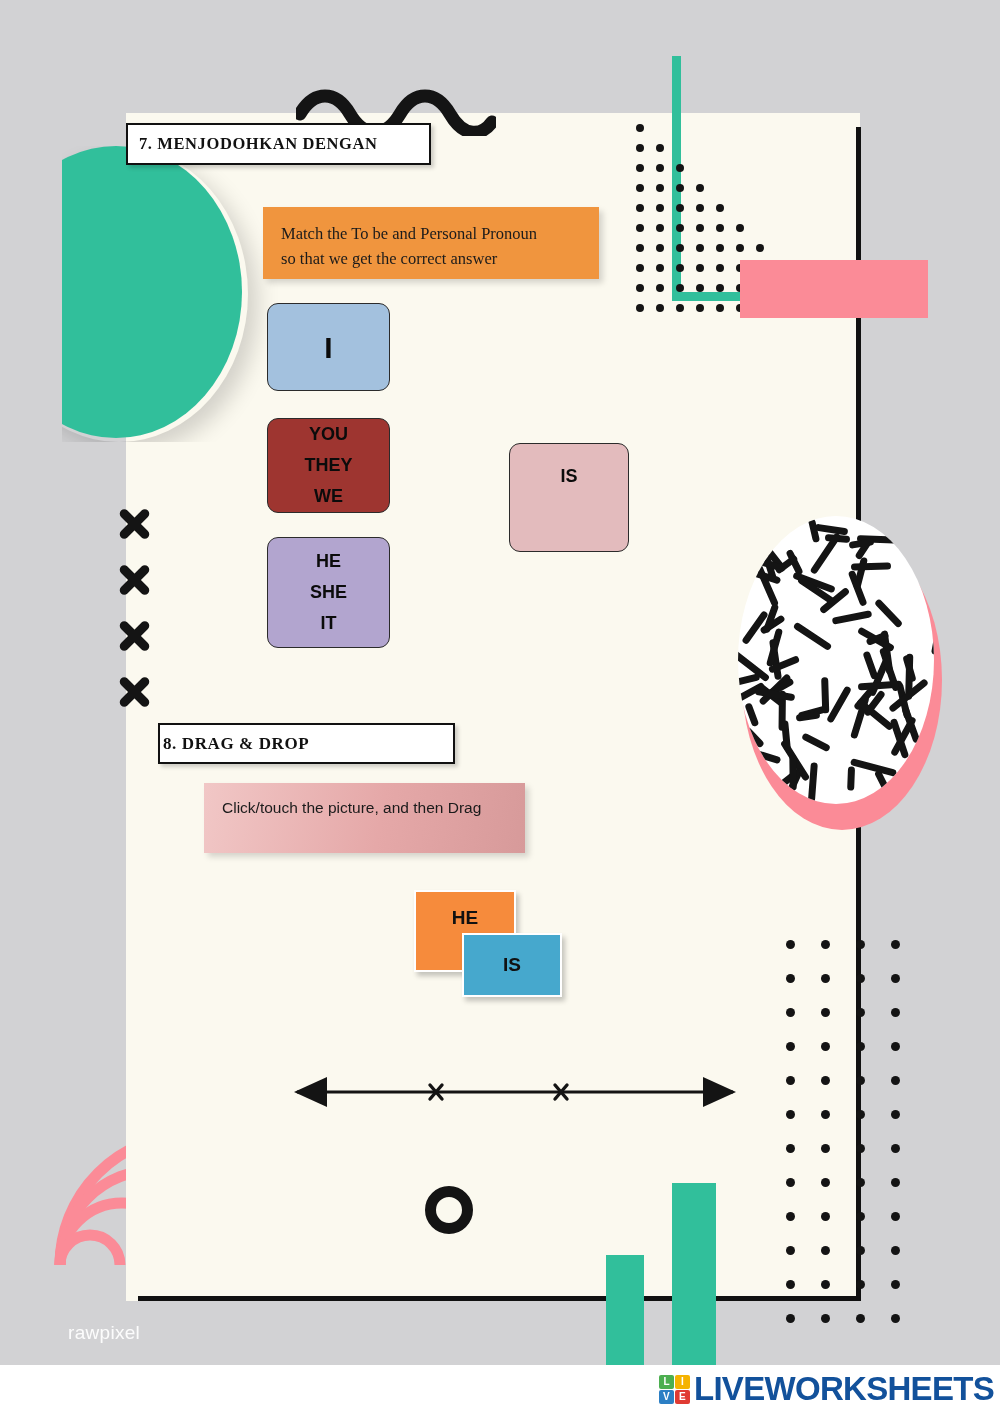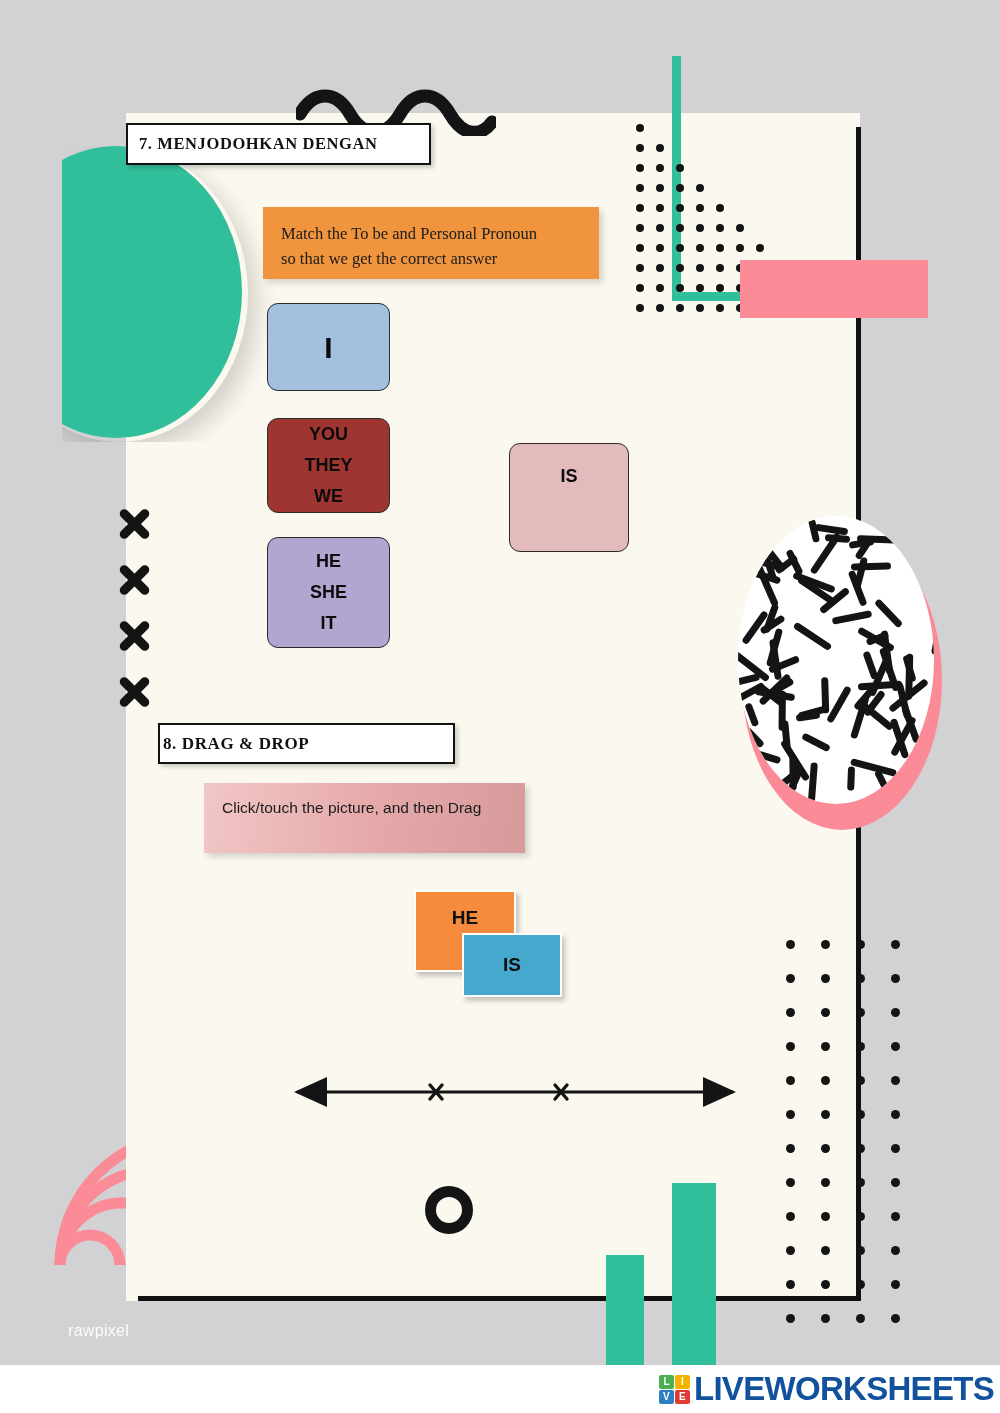--- a/index.html
+++ b/index.html
@@ -81,21 +81,21 @@
     border:11px solid #141414;border-radius:50%;box-sizing:border-box;
   }
   .tealbar-a{position:absolute;left:606px;top:1255px;width:38px;height:110px;background:#31bf9b;}
   .tealbar-b{position:absolute;left:672px;top:1183px;width:44px;height:183px;background:#31bf9b;}
 
   .dotgrid-right{position:absolute;left:786px;top:940px;width:130px;height:400px;}
   .dotgrid-right i{position:absolute;width:9px;height:9px;background:#141414;border-radius:50%;}
 
   .rawpixel{
     position:absolute;left:68px;top:1322px;
-    color:#ffffff;font-size:16px;letter-spacing:.3px;
+    color:#ffffff;font-size:19px;letter-spacing:.3px;
     font-family:"Liberation Sans", sans-serif;font-weight:400;opacity:.95;
   }
 
   
   .section-title{
     position:absolute;background:#ffffff;border:2px solid #111;
     font-family:"Liberation Serif", serif;font-weight:700;
     color:#111;letter-spacing:.6px;
     box-shadow:3px 3px 4px rgba(0,0,0,.18);
     display:flex;align-items:center;

